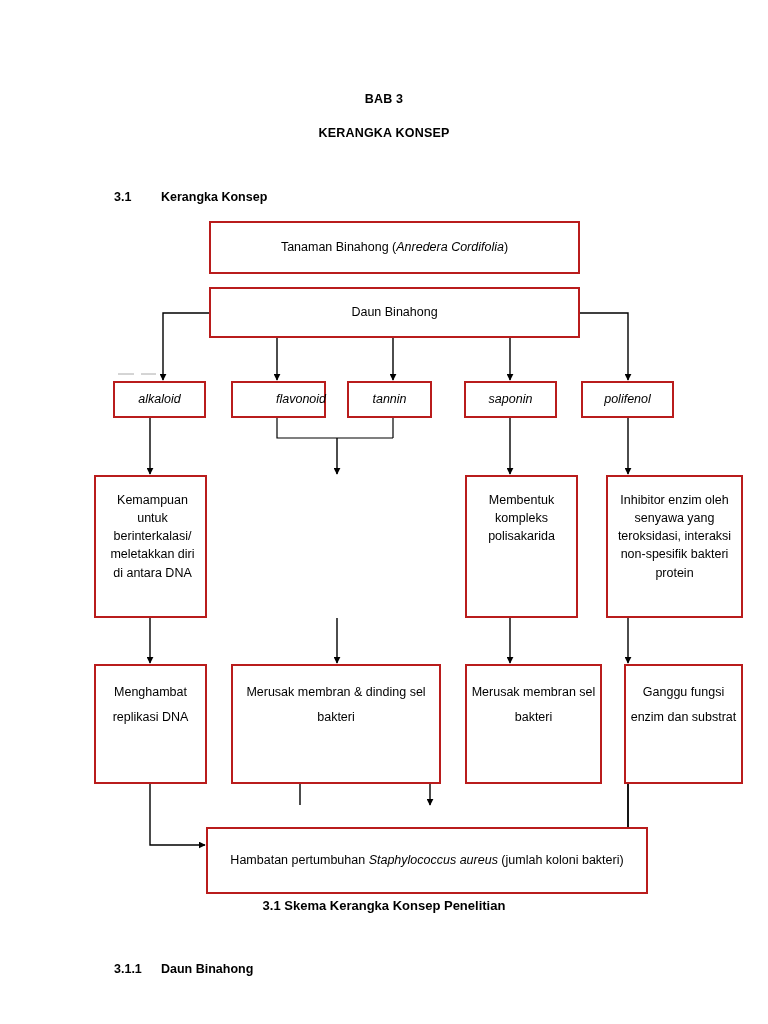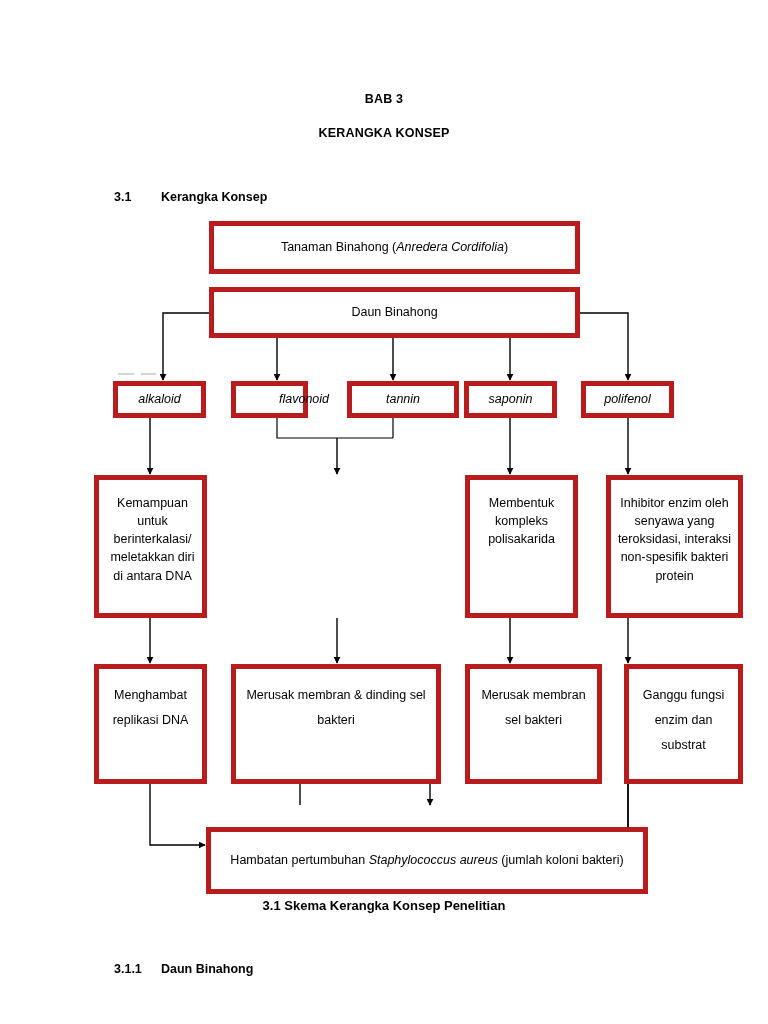--- a/index.html
+++ b/index.html
@@ -64,21 +64,21 @@
   #connectors {
     position: absolute;
     left: 0;
     top: 0;
     width: 768px;
     height: 1024px;
     pointer-events: none;
   }
   .node {
     position: absolute;
-    border: 5px solid #b91c1c;
+    border: 2px solid #b91c1c;
     background: #ffffff;
     box-sizing: border-box;
     display: flex;
     align-items: center;
     justify-content: center;
     text-align: center;
     font-size: 12.5px;
     line-height: 1.45;
     padding: 2px 4px;
   }
@@ -157,24 +157,24 @@
       <span class="node-text"><span>Tanaman Binahong (</span><em class="sp">Anredera Cordifolia</em><span>)</span></span>
     </div>
 
     <div class="node" style="left:209px; top:287px; width:371px; height:51px;">
       <span class="node-text">Daun Binahong</span>
     </div>
 
     <div class="node compound" style="left:113px; top:381px; width:93px; height:37px;">
       <span class="node-text">alkaloid</span>
     </div>
-    <div class="node compound" style="left:231px; top:381px; width:77px; height:37px;padding-left:43px;">
+    <div class="node compound" style="left:231px; top:381px; width:95px; height:37px;padding-left:43px;">
       <span class="node-text">flavonoid</span>
     </div>
-    <div class="node compound" style="left:347px; top:381px; width:112px; height:37px;">
+    <div class="node compound" style="left:347px; top:381px; width:85px; height:37px;">
       <span class="node-text">tannin</span>
     </div>
     <div class="node compound" style="left:464px; top:381px; width:93px; height:37px;">
       <span class="node-text">saponin</span>
     </div>
     <div class="node compound" style="left:581px; top:381px; width:93px; height:37px;">
       <span class="node-text">polifenol</span>
     </div>
 
     <div class="node top-align" style="left:94px; top:475px; width:113px; height:143px;padding-left:8px;">

